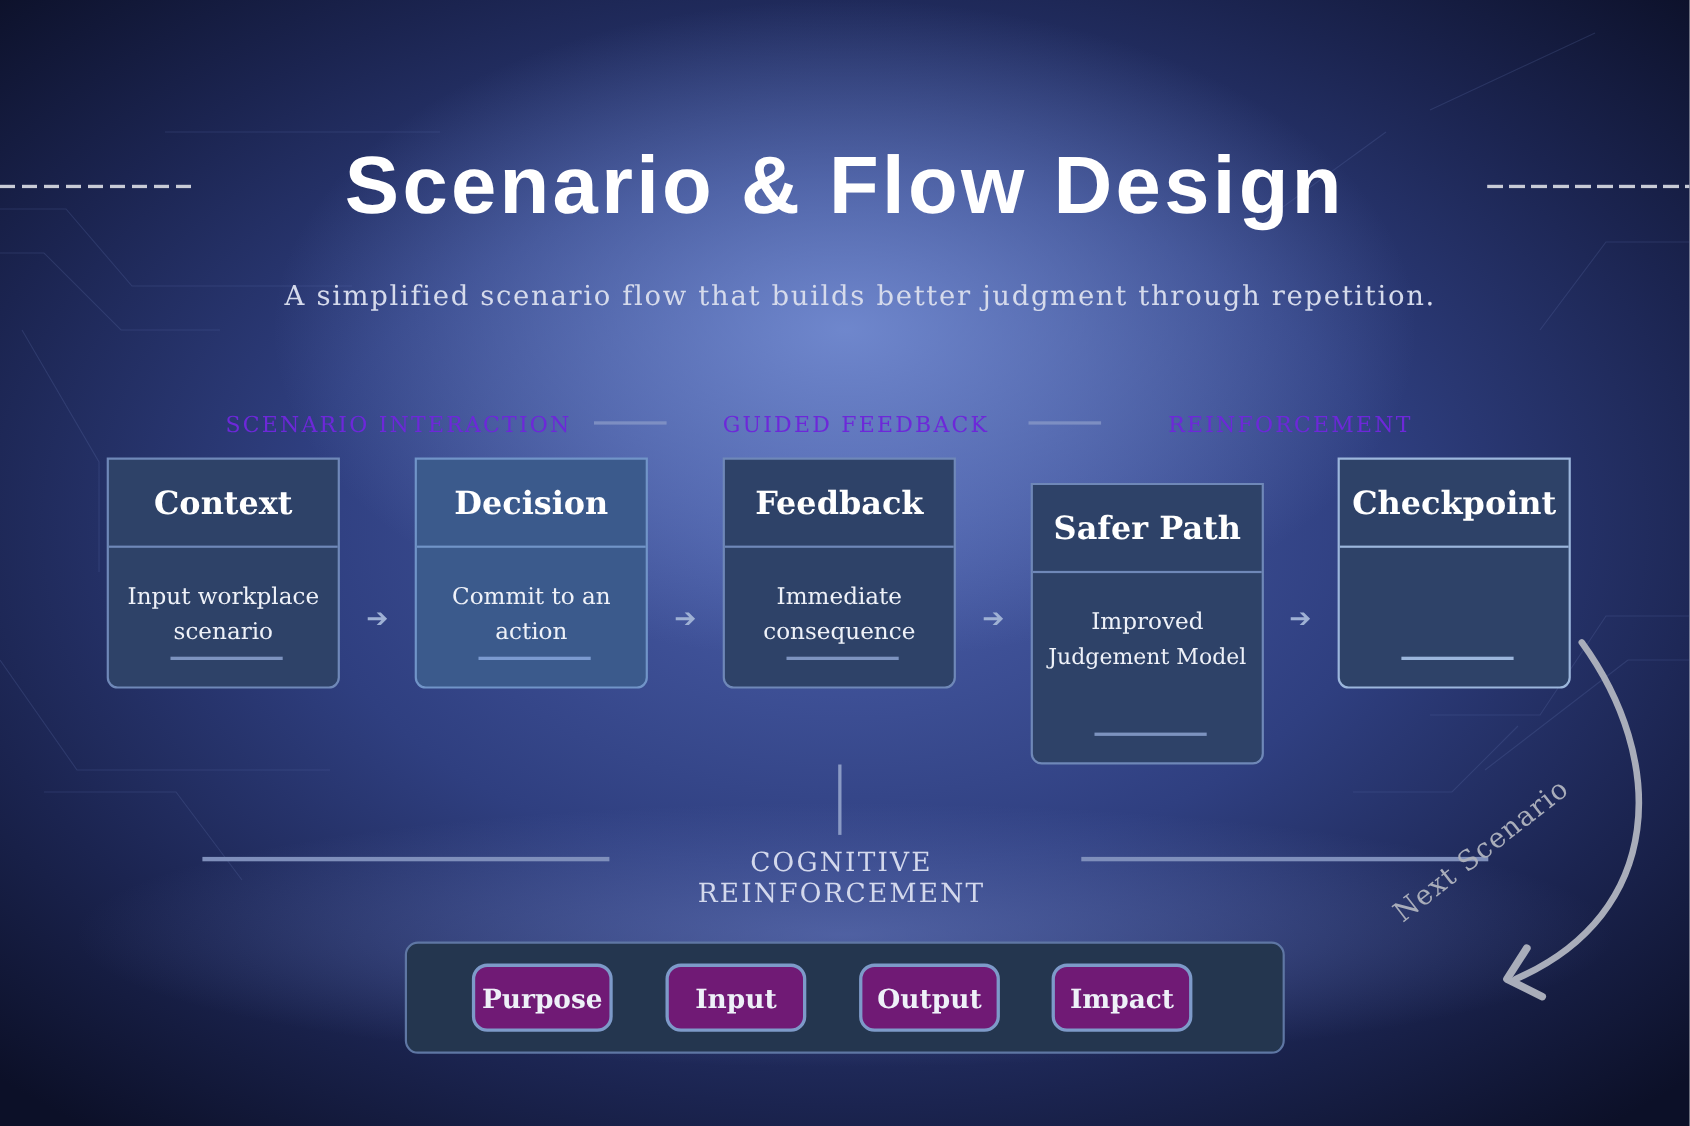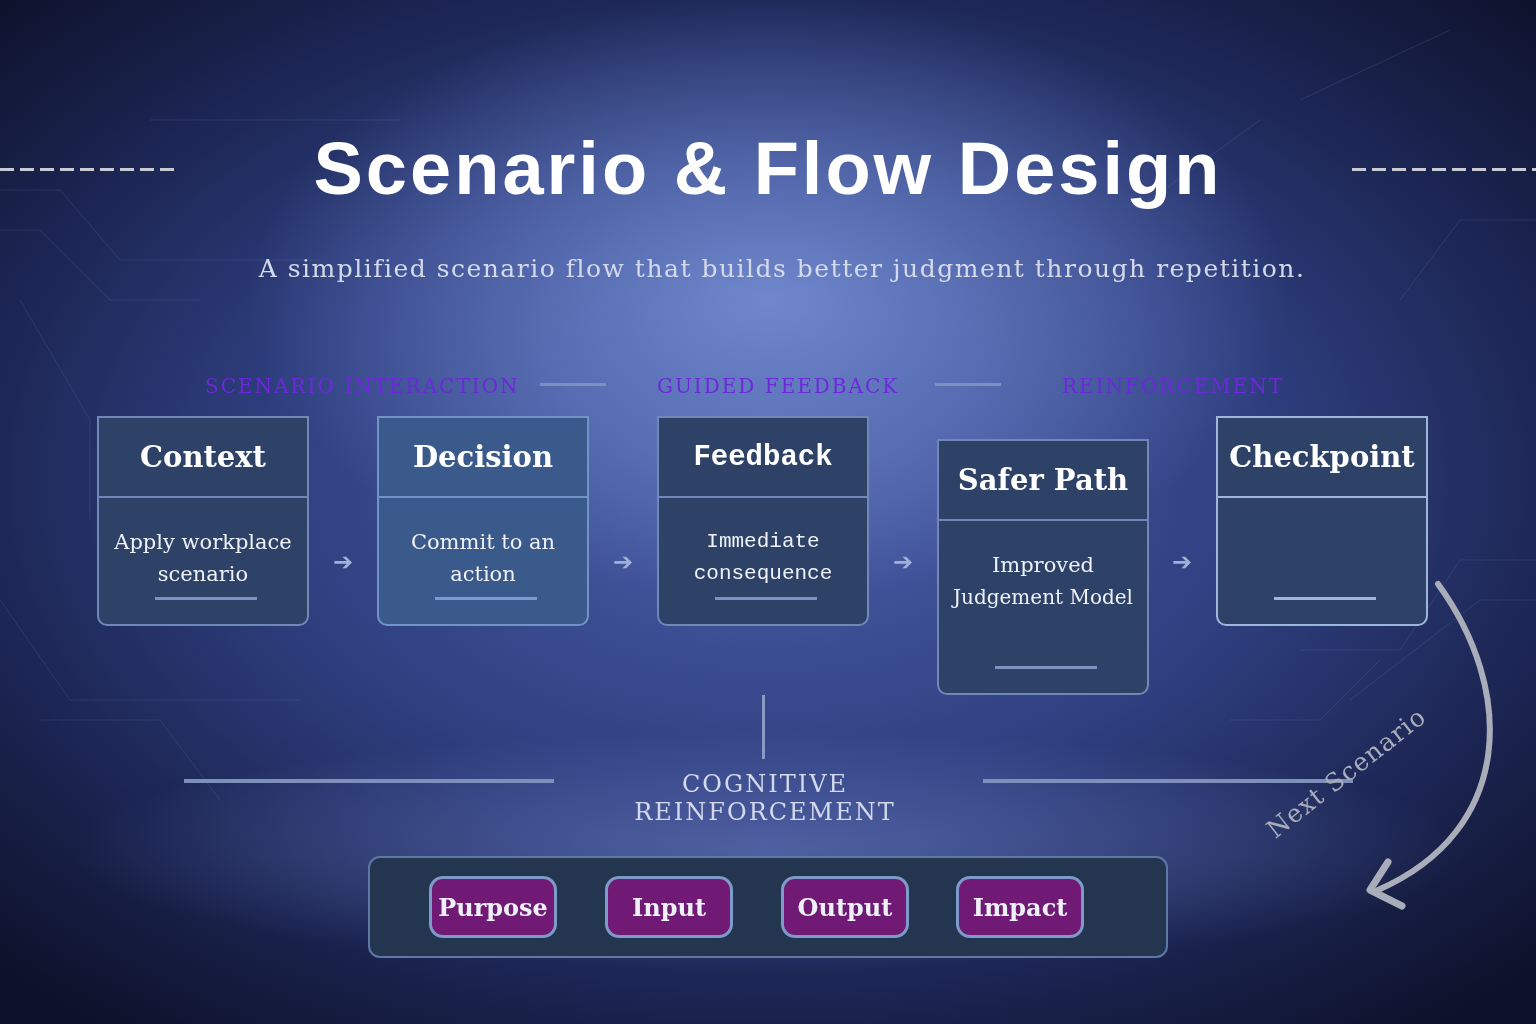--- a/index.html
+++ b/index.html
@@ -71,38 +71,38 @@
 
 <div class="section" style="left:205px;">SCENARIO INTERACTION</div>
 <div class="sec-line" style="left:540px;width:66px;"></div>
 <div class="section" style="left:657px;text-align:center;">GUIDED FEEDBACK</div>
 <div class="sec-line" style="left:935px;width:66px;"></div>
 <div class="section" style="left:1062px;">REINFORCEMENT</div>
 
 <div class="card" style="left:97px;">
   <div class="card-head">Context</div>
   <div class="card-body">
-    <div>Apply workplace</div>
+    <div>Input workplace</div>
     <div>scenario</div>
   </div>
   <div class="card-rule"></div>
 </div>
 <div class="arrow" style="left:333px;">➔</div>
 
 <div class="card alt" style="left:377px;">
   <div class="card-head">Decision</div>
   <div class="card-body">
     <div>Commit to an</div>
     <div>action</div>
   </div>
   <div class="card-rule" style="background:#7b9ad0;"></div>
 </div>
 <div class="arrow" style="left:613px;">➔</div>
 
-<div class="card" style="left:657px;font-family:Liberation Mono, monospace;">
+<div class="card" style="left:657px;">
   <div class="card-head">Feedback</div>
   <div class="card-body">
     <div>Immediate</div>
     <div>consequence</div>
   </div>
   <div class="card-rule"></div>
 </div>
 <div class="arrow" style="left:893px;">➔</div>
 
 <div class="card" style="left:937px;top:439px;height:256px;">

